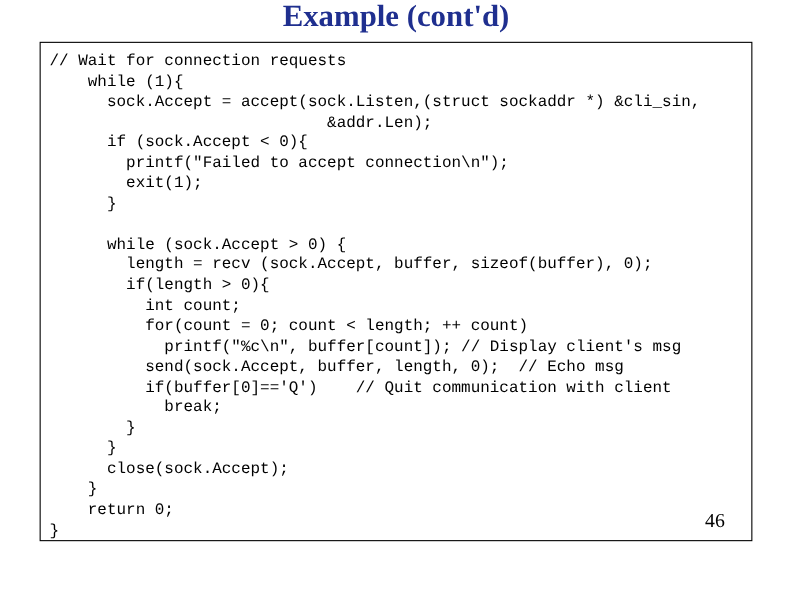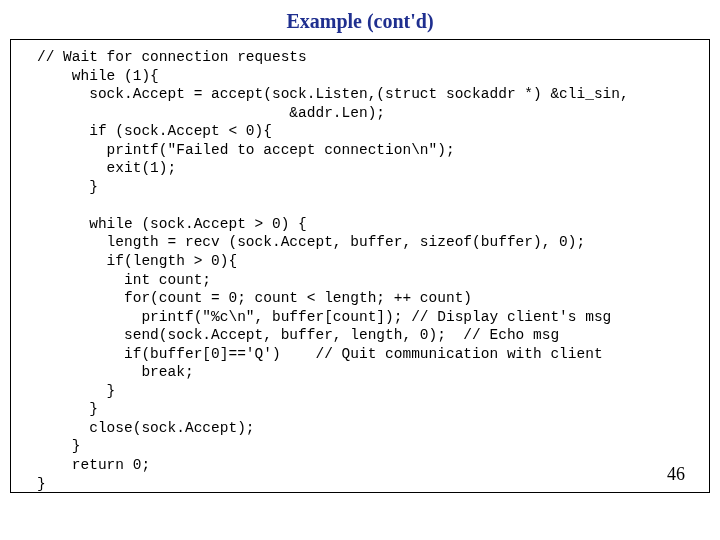--- a/index.html
+++ b/index.html
@@ -13,28 +13,28 @@
   }
   .slide {
     width: 720px;
     height: 540px;
     position: relative;
   }
   .title {
     text-align: center;
     color: #1f2f8f;
     font-weight: bold;
-    font-size: 20px;
-    padding: 10px 0 6px 0;
+    font-size: 28px;
+    padding: 0 0 6px 0;
     font-family: "Times New Roman", Times, serif;
   }
   .code-box {
     border: 1px solid #000;
-    margin: 0 10px;
-    padding: 8px 10px 6px 26px;
+    margin: 0 36px;
+    padding: 8px 10px 6px 8px;
     font-family: "Courier New", Courier, monospace;
     font-size: 14.5px;
     line-height: 1.28;
     color: #000;
     white-space: pre;
     position: relative;
     height: 454px;
     box-sizing: border-box;
     overflow: hidden;
   }

